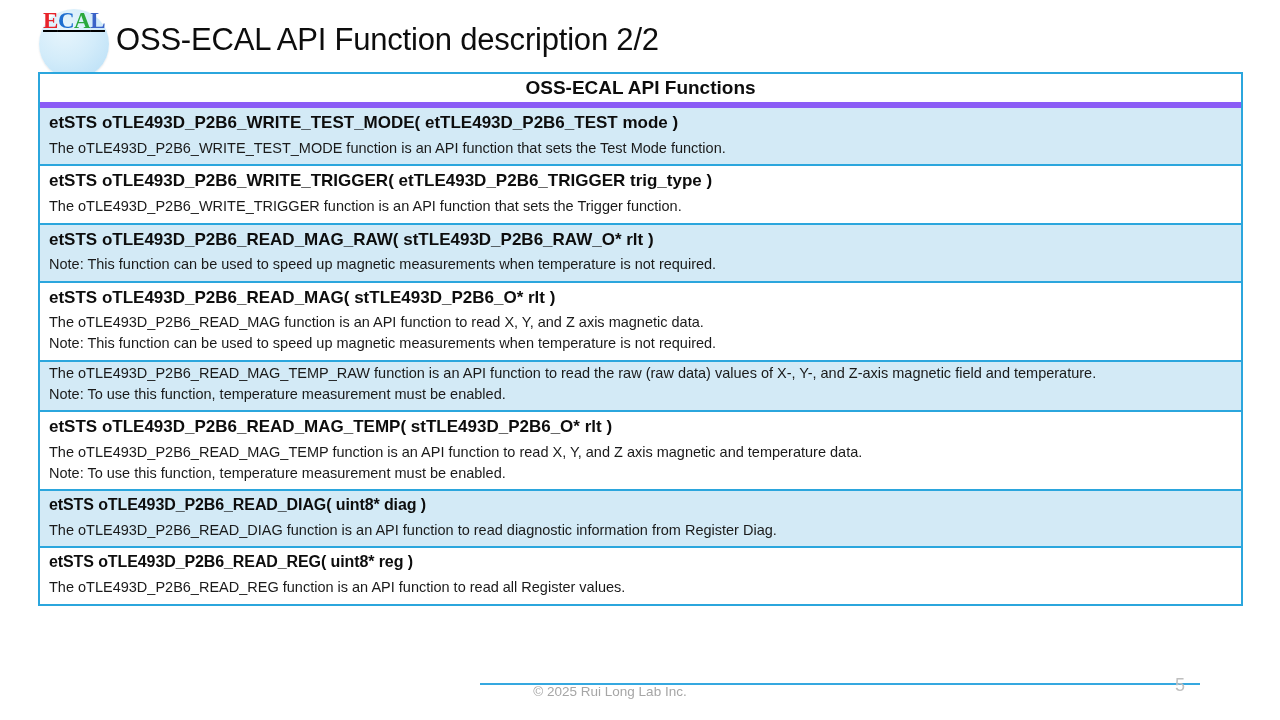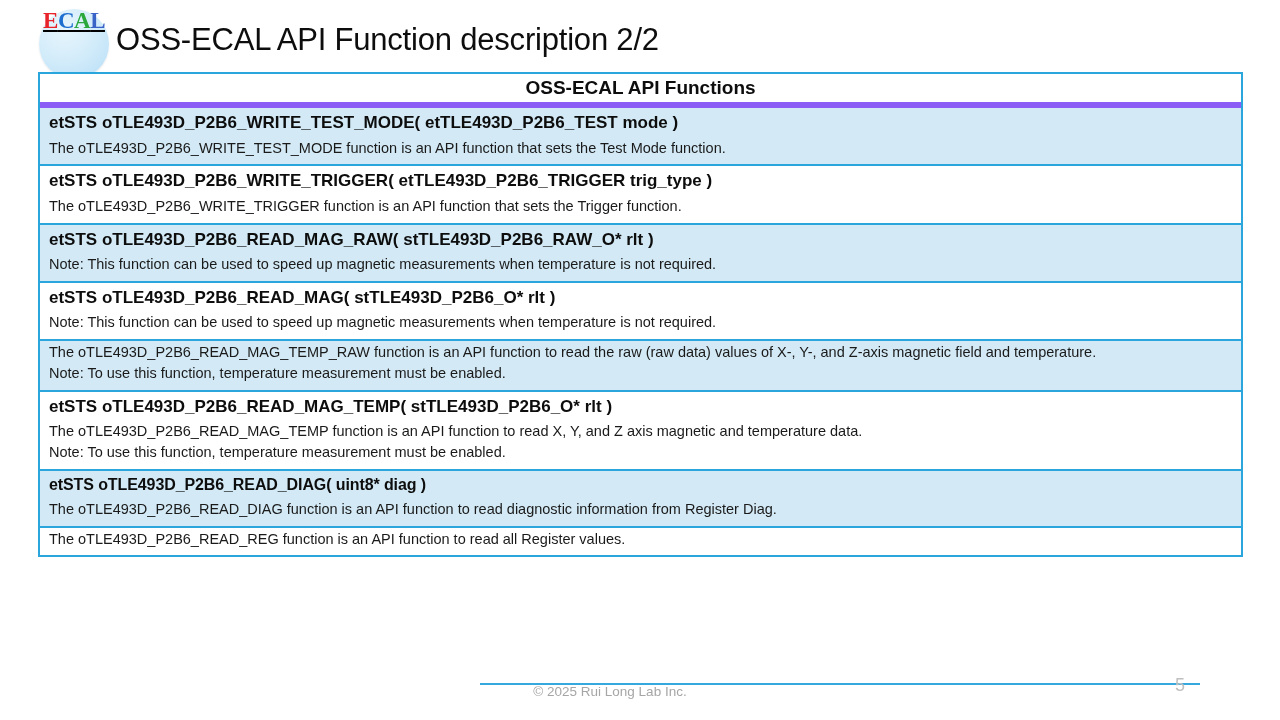--- a/index.html
+++ b/index.html
@@ -177,20 +177,21 @@
         </div>
         <div class="row tinted">
           <div class="row-sig">etSTS oTLE493D_P2B6_READ_MAG_RAW( stTLE493D_P2B6_RAW_O* rlt )</div>
           <div class="row-desc">
             <span class="dline">Note: This function can be used to speed up magnetic measurements when temperature is not required.</span>
           </div>
         </div>
         <div class="row plain">
           <div class="row-sig">etSTS oTLE493D_P2B6_READ_MAG( stTLE493D_P2B6_O* rlt )</div>
           <div class="row-desc">
+            <span class="dline">The oTLE493D_P2B6_READ_MAG function is an API function to read X, Y, and Z axis magnetic data.</span>
             <span class="dline">Note: This function can be used to speed up magnetic measurements when temperature is not required.</span>
           </div>
         </div>
         <div class="row tinted">
           <div class="row-desc">
             <span class="dline wrap">The oTLE493D_P2B6_READ_MAG_TEMP_RAW function is an API function to read the raw (raw data) values of X-, Y-, and Z-axis magnetic field and temperature.</span>
             <span class="dline">Note: To use this function, temperature measurement must be enabled.</span>
           </div>
         </div>
         <div class="row plain">
@@ -200,20 +201,21 @@
             <span class="dline">Note: To use this function, temperature measurement must be enabled.</span>
           </div>
         </div>
         <div class="row tinted">
           <div class="row-sig condensed">etSTS oTLE493D_P2B6_READ_DIAG( uint8* diag )</div>
           <div class="row-desc">
             <span class="dline">The oTLE493D_P2B6_READ_DIAG function is an API function to read diagnostic information from Register Diag.</span>
           </div>
         </div>
         <div class="row plain">
+          <div class="row-sig condensed">etSTS oTLE493D_P2B6_READ_REG( uint8* reg )</div>
           <div class="row-desc">
             <span class="dline">The oTLE493D_P2B6_READ_REG function is an API function to read all Register values.</span>
           </div>
         </div>
       </div>
   </div>
 
   <div class="footer-rule"></div>
   <div class="footer-copyright">© 2025 Rui Long Lab Inc.</div>
   <div class="page-number">5</div>

